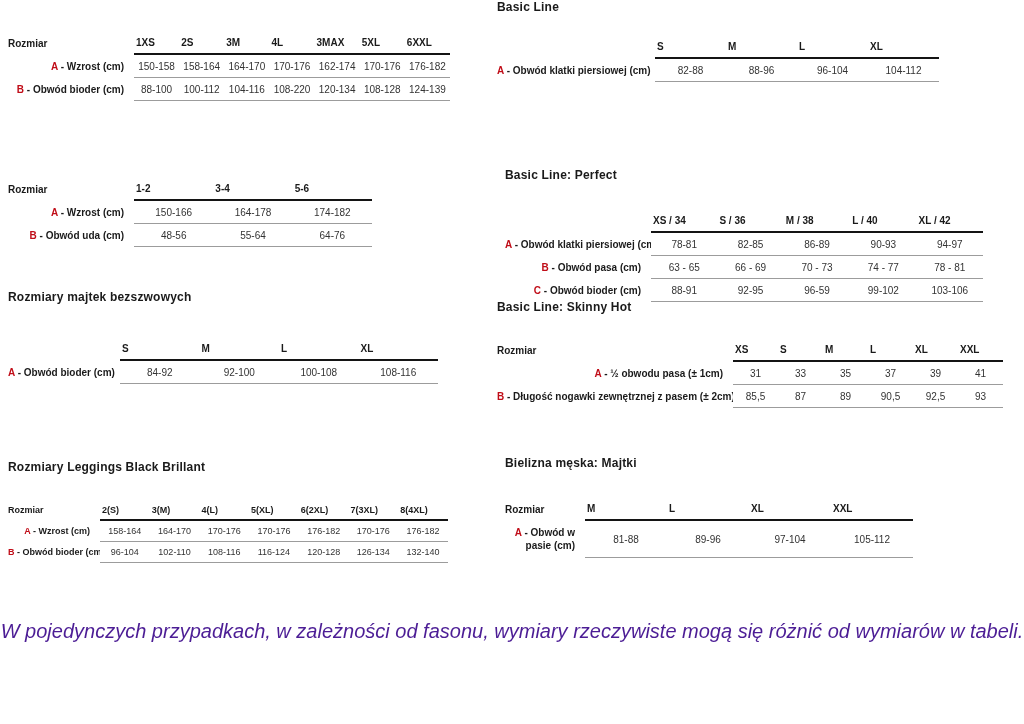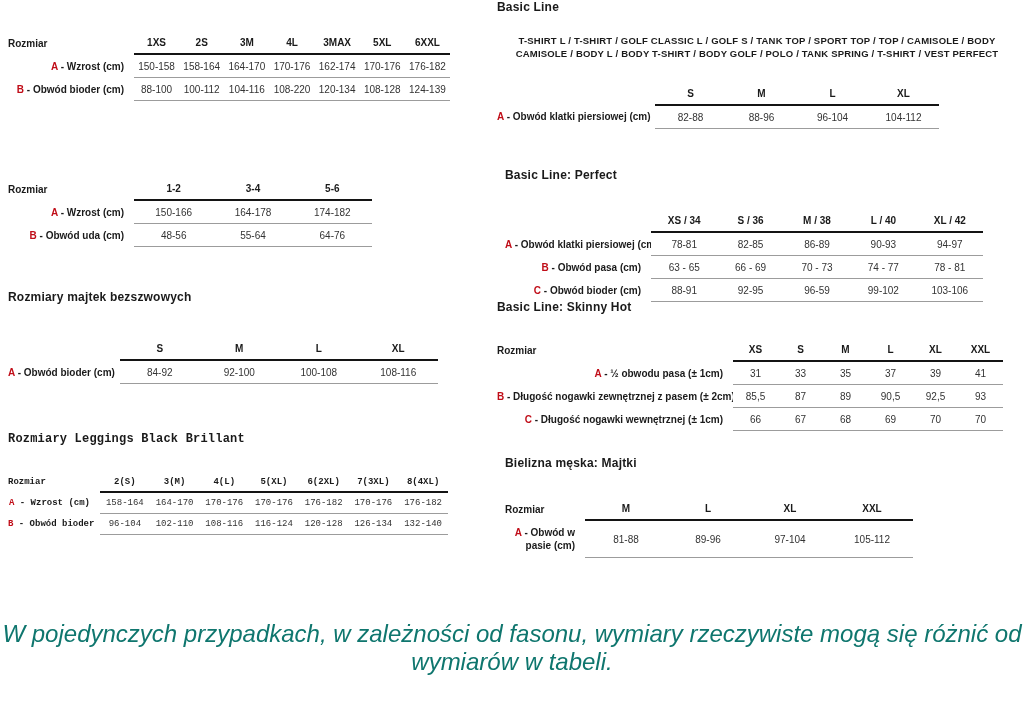--- a/index.html
+++ b/index.html
@@ -18,21 +18,21 @@
     margin-top: 21px; line-height: 1.35; letter-spacing: .2px;
     text-transform: uppercase;
   }
   table { border-collapse: collapse; table-layout: fixed; }
   th, td { overflow: hidden; }
   th.corner {
     font-size: 10px; font-weight: bold; text-align: left;
     padding: 6px 10px 5px 0; white-space: nowrap;
   }
   th.col {
-    font-size: 10px; font-weight: bold; text-align: center;
+    font-size: 10px; font-weight: bold; text-align: left;
     padding: 6px 2px 5px; border-bottom: 2px solid var(--thick); white-space: nowrap;
   }
   td.label {
     font-size: 10px; font-weight: bold; text-align: right;
     padding: 6px 10px 5px 0; white-space: nowrap;
   }
   td.data {
     font-size: 10px; color: var(--val); text-align: center;
     padding: 6px 2px 5px; border-bottom: 1px solid var(--thin); white-space: nowrap;
   }
@@ -44,21 +44,21 @@
   #tbl-leggings     { width: 440px; margin-top: 25px; }
   #tbl-leggings th, #tbl-leggings td { font-size: 9px; }
   #tbl-leggings th.col, #tbl-leggings td.data { padding: 5px 2px 4px; }
   #tbl-basic        { width: 442px; margin-top: 21px; }
   #tbl-perfect      { width: 478px; margin-top: 27px; }
   #tbl-skinny       { width: 506px; margin-top: 24px; }
   #tbl-majtki-meska { width: 408px; margin-top: 27px; }
   #tbl-majtki-meska td.label { white-space: normal; line-height: 1.3; margin-top: 26px; }
   .footer-note {
     position: absolute; left: 0; top: 620px; width: 1024px;
-    text-align: center; font-style: italic; font-size: 24px; color: #0f766e;
+    text-align: center; font-style: italic; font-size: 20px; color: #4c1d95;
   }
 </style>
 </head>
 <body>
 
 <div class="section" style="left:8px; top:4px;">
   <table id="tbl-rajstop">
       <colgroup>
         <col style="width: 126px;">
         <col>
@@ -163,21 +163,21 @@
           <td class="label"><span class="letter">A</span> - Obwód bioder (cm)</td>
           <td class="data">84-92</td>
           <td class="data">92-100</td>
           <td class="data">100-108</td>
           <td class="data">108-116</td>
         </tr>
       </tbody>
     </table>
 </div>
 
-<div class="section" style="left:8px; top:432px;font-family:Liberation Mono, monospace;">
+<div class="section" style="left:8px; top:460px;">
   <h2 class="sec-title">Rozmiary Leggings Black Brillant</h2>
   <table id="tbl-leggings">
       <colgroup>
         <col style="width: 92px;">
         <col>
         <col>
         <col>
         <col>
         <col>
         <col>
@@ -215,21 +215,20 @@
           <td class="data">120-128</td>
           <td class="data">126-134</td>
           <td class="data">132-140</td>
         </tr>
       </tbody>
     </table>
 </div>
 
 <div class="section" style="left:497px; top:0px; width:520px;">
   <h2 class="sec-title">Basic Line</h2>
-  <div class="subtitle">T-SHIRT L / T-SHIRT / GOLF CLASSIC L / GOLF S / TANK TOP / SPORT TOP / TOP / CAMISOLE / BODY CAMISOLE / BODY L / BODY T-SHIRT / BODY GOLF / POLO / TANK SPRING / T-SHIRT / VEST PERFECT</div>
   <table id="tbl-basic">
       <colgroup>
         <col style="width: 158px;">
         <col>
         <col>
         <col>
         <col>
       </colgroup>
       <thead>
         <tr>
@@ -337,29 +336,20 @@
         </tr>
         <tr>
           <td class="label"><span class="letter">B</span> - Długość nogawki zewnętrznej z pasem (± 2cm)</td>
           <td class="data">85,5</td>
           <td class="data">87</td>
           <td class="data">89</td>
           <td class="data">90,5</td>
           <td class="data">92,5</td>
           <td class="data">93</td>
         </tr>
-        <tr>
-          <td class="label"><span class="letter">C</span> - Długość nogawki wewnętrznej (± 1cm)</td>
-          <td class="data">66</td>
-          <td class="data">67</td>
-          <td class="data">68</td>
-          <td class="data">69</td>
-          <td class="data">70</td>
-          <td class="data">70</td>
-        </tr>
       </tbody>
     </table>
 </div>
 
 <div class="section" style="left:505px; top:456px;">
   <h2 class="sec-title">Bielizna męska: Majtki</h2>
   <table id="tbl-majtki-meska">
       <colgroup>
         <col style="width: 80px;">
         <col>

